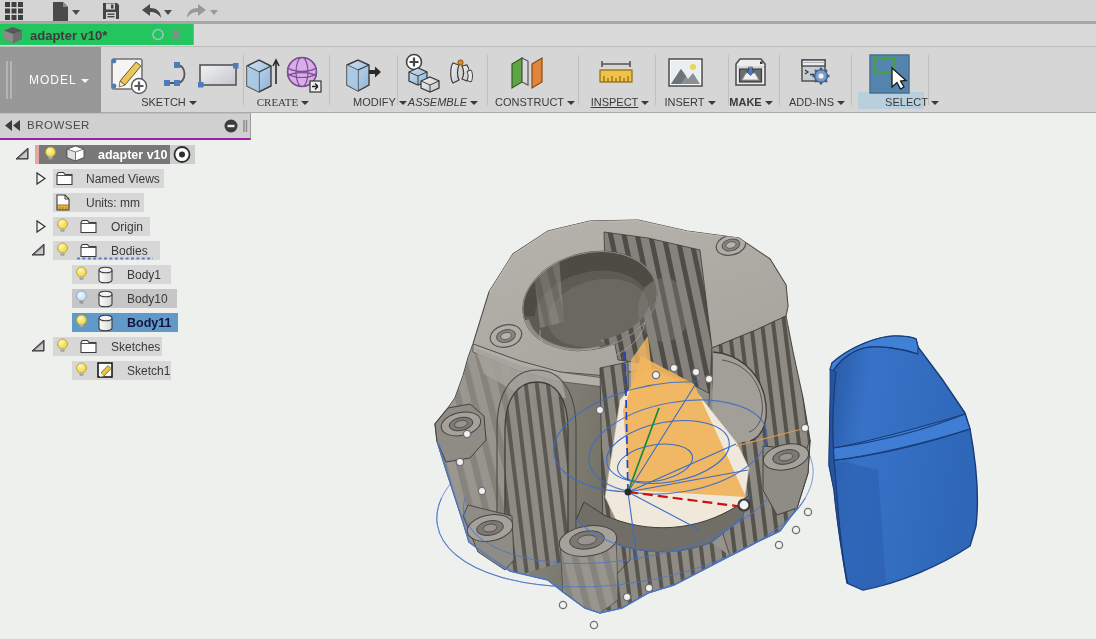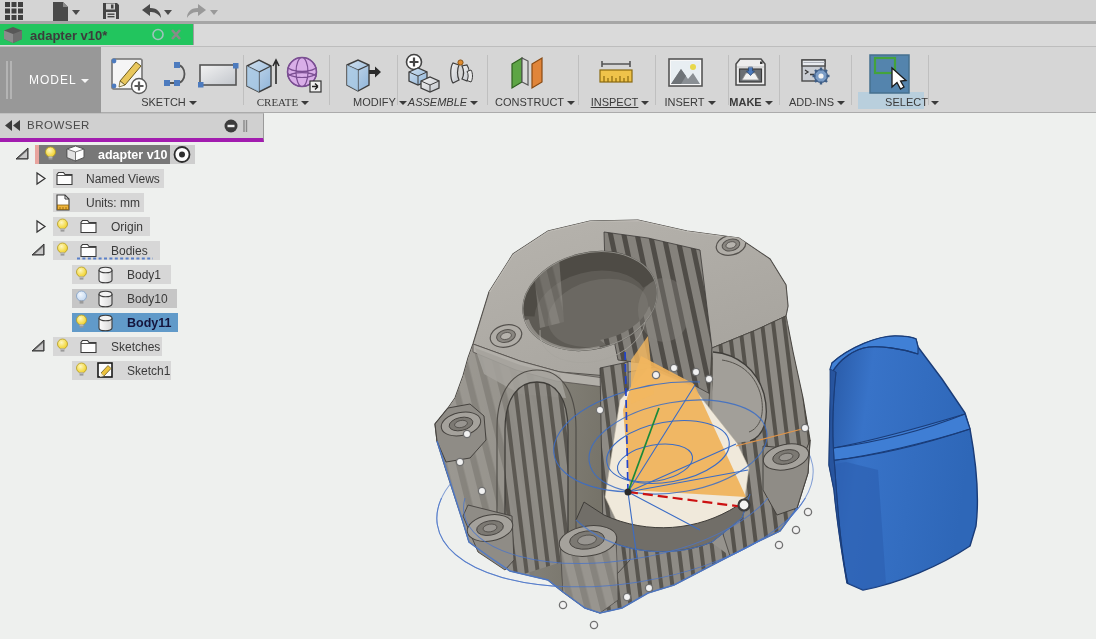--- a/index.html
+++ b/index.html
@@ -17,21 +17,21 @@
   #modelbtn{left:0;top:0;width:101px;height:66px;background:#989898;color:#fff;}
   #modeltxt{left:29px;top:26px;font-size:12px;letter-spacing:1px;color:#fdfdfd;}
   .glabel{position:absolute;top:49px;font-size:11px;color:#3a3a3a;text-align:center;white-space:nowrap;}
   .gsep{position:absolute;top:8px;width:1px;height:50px;background:#bfbfbf;}
   .caret{display:inline-block;width:0;height:0;border-left:4px solid transparent;
     border-right:4px solid transparent;border-top:4px solid #3a3a3a;margin-left:3px;vertical-align:middle;}
   .caretw{display:inline-block;width:0;height:0;border-left:4px solid transparent;
     border-right:4px solid transparent;border-top:4px solid #f5f5f5;margin-left:4px;vertical-align:middle;}
   
   #bheader{left:0;top:113px;width:250px;height:24px;background:#d0d0d0;
-    border-right:1px solid #9a9a9a;border-bottom:4px solid #a21caf;border-top:1px solid #c0c0c0;padding-left:13px;}
+    border-right:1px solid #9a9a9a;border-bottom:2px solid #a21caf;border-top:1px solid #c0c0c0;}
   #btitle{left:27px;top:5px;font-size:11.5px;color:#4a4a4a;letter-spacing:0.5px;}
 </style>
 </head>
 <body>
 <div id="app">
 
   <svg id="scene" class="abs" style="left:0;top:0;" width="1096" height="639" viewBox="0 0 1096 639">
     <rect x="0" y="110" width="1096" height="529" fill="#eef0ee"></rect>
     <defs>
       <pattern id="zebV" width="11" height="12" patternUnits="userSpaceOnUse" patternTransform="rotate(-7)">

